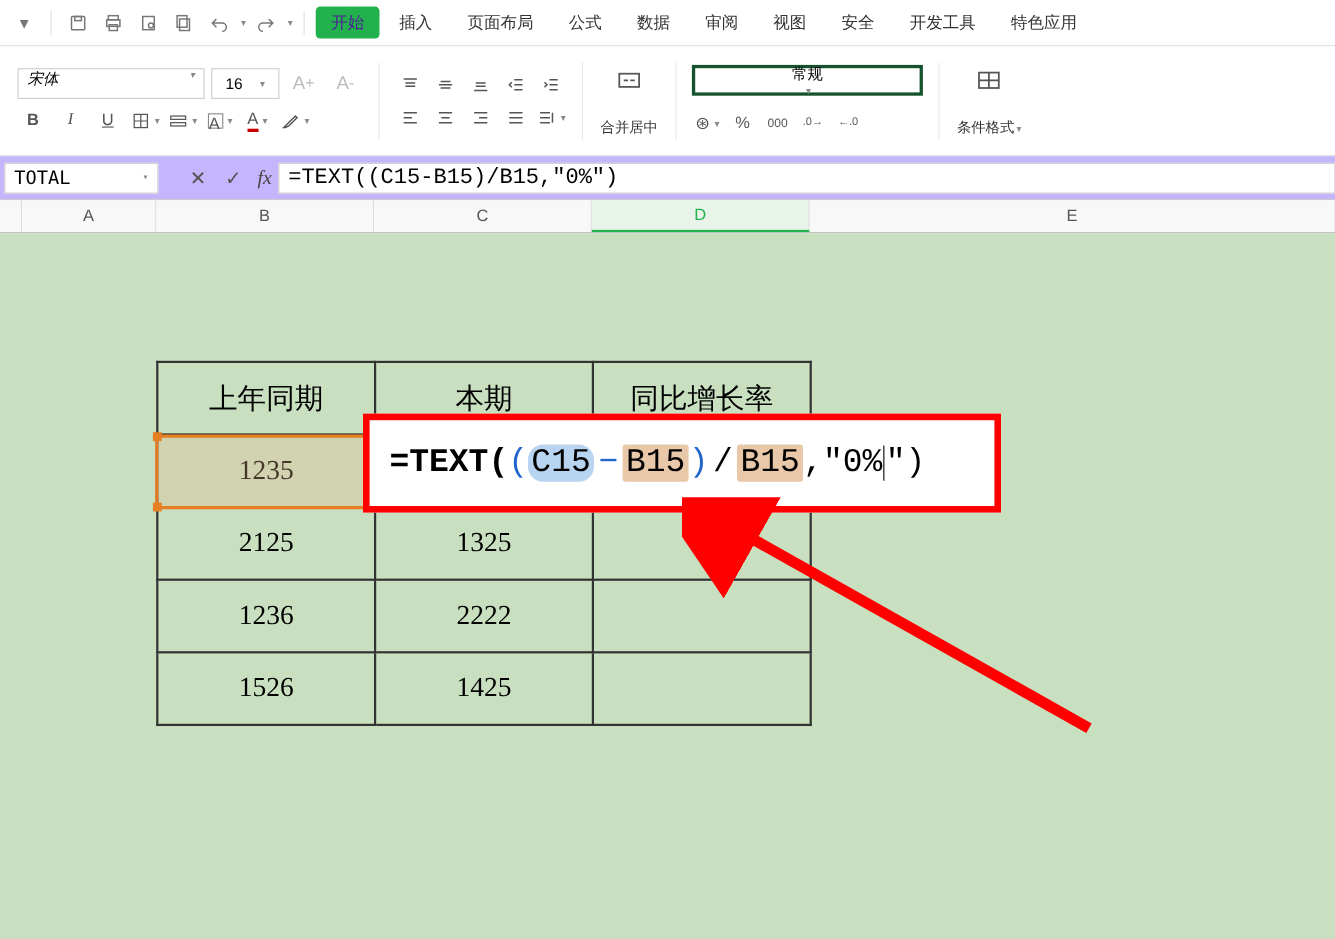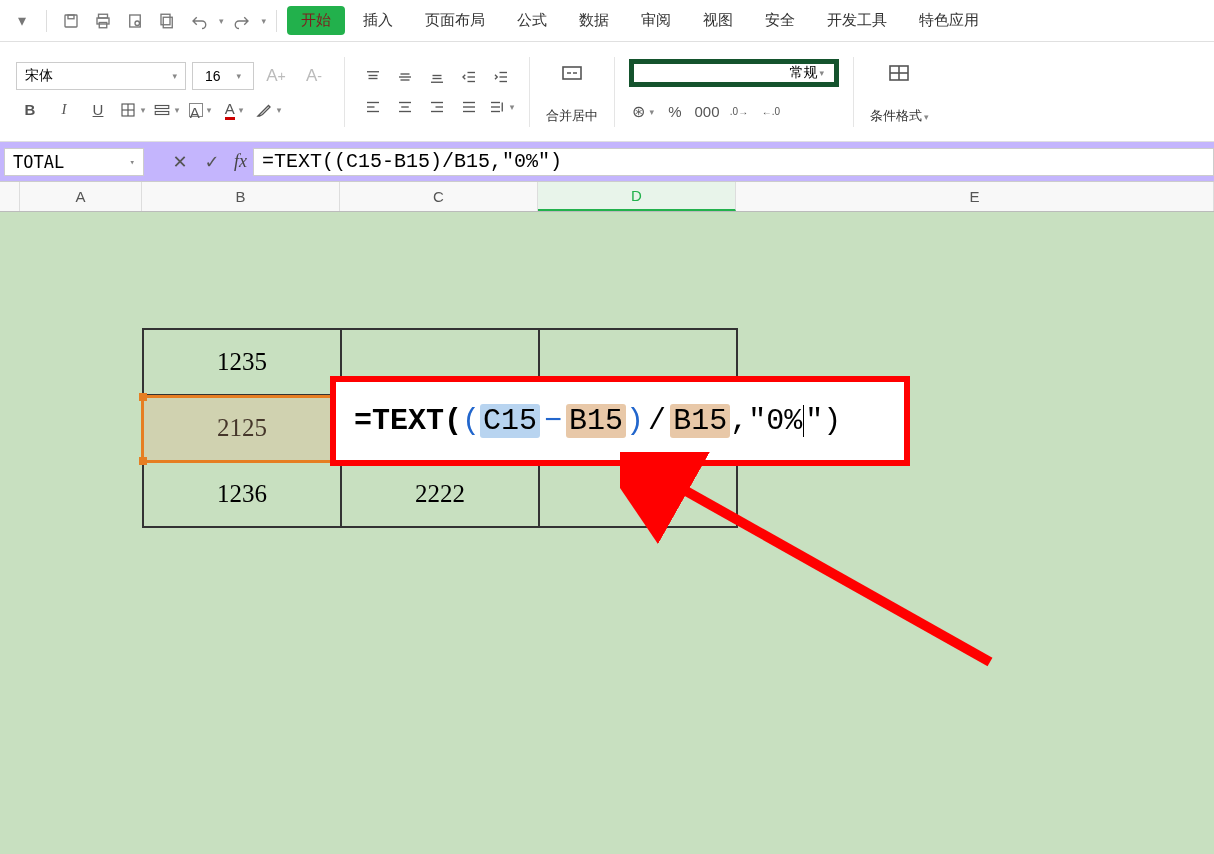--- a/index.html
+++ b/index.html
@@ -2,39 +2,39 @@
 <html><head>
 <meta charset="utf-8">
 <style>
 * { box-sizing: border-box; margin: 0; padding: 0; }
 body { font-family: "Microsoft YaHei", sans-serif; background: #fff; width: 1214px; height: 854px; overflow: hidden; position: relative; }
 
 
 .menu-bar { height: 42px; display: flex; align-items: center; padding: 0 8px; border-bottom: 1px solid #e0e0e0; gap: 4px; }
 .menu-icon-btn { width: 28px; height: 28px; display: flex; align-items: center; justify-content: center; color: #777; cursor: pointer; }
 .menu-tab { padding: 6px 14px; font-size: 15px; color: #333; cursor: pointer; }
-.menu-tab.active { background: #22b14c; color: #7f1d1d; border-radius: 4px; padding: 5px 14px; }
+.menu-tab.active { background: #22b14c; color: #4c1d95; border-radius: 4px; padding: 5px 14px; }
 .menu-sep { width: 1px; height: 22px; background: #ddd; margin: 0 6px; }
 .dropdown-arrow { font-size: 9px; margin-left: 2px; color: #888; }
 
 
 .ribbon { height: 100px; display: flex; align-items: center; padding: 6px 8px; border-bottom: 1px solid #e0e0e0; gap: 6px; }
 .ribbon-group { display: flex; flex-direction: column; gap: 6px; padding: 0 8px; }
 .ribbon-sep { width: 1px; height: 70px; background: #e5e5e5; }
 .font-row { display: flex; gap: 6px; align-items: center; }
-.font-name-box { width: 170px; height: 28px; border: 1px solid #ccc; padding: 0 8px; font-size: 14px; display: flex; align-items: center; background: #fff; }
+.font-name-box { width: 170px; height: 28px; border: 1px solid #ccc; padding: 0 8px; font-size: 14px; display: flex; background: #fff; font-style: italic; }
 .font-size-box { width: 62px; height: 28px; border: 1px solid #ccc; padding: 0 12px; font-size: 14px; display: flex; align-items: center; background: #fff; }
 .ribbon-btn { width: 28px; height: 26px; display: flex; align-items: center; justify-content: center; color: #555; font-size: 15px; cursor: pointer; }
 .ribbon-btn-lg { width: 32px; height: 30px; font-size: 17px; }
 .ribbon-wide { display: flex; align-items: center; gap: 2px; }
 .align-grid { display: grid; grid-template-columns: repeat(5, 28px); gap: 4px; }
 .big-btn { display: flex; flex-direction: column; align-items: center; gap: 4px; padding: 4px 10px; cursor: pointer; }
 .big-btn-icon { width: 32px; height: 28px; display: flex; align-items: center; justify-content: center; color: #555; font-size: 22px; }
 .big-btn-label { font-size: 13px; color: #333; margin-top: 16px; }
-.numfmt-box { width: 210px; height: 28px; border: 5px solid #14532d; padding: 0 10px; display: flex; align-items: center; justify-content: flex-end; font-size: 14px; background: #fff; }
+.numfmt-box { width: 210px; height: 28px; border: 3px solid #14532d; padding: 0 10px; display: flex; align-items: center; justify-content: center; font-size: 14px; background: #fff; flex-direction: column; }
 .num-btns { display: flex; gap: 4px; margin-top: 6px; }
 
 
 .formula-bar { height: 40px; display: flex; align-items: center; border-bottom: 1px solid #ccc; background: #c4b5fd; }
 .name-box { width: 140px; height: 28px; margin-left: 4px; border: 1px solid #ccc; background: #fff; padding: 0 8px; display: flex; align-items: center; justify-content: space-between; font-family: monospace; font-size: 17px; }
 .fb-btn { width: 32px; height: 32px; display: flex; align-items: center; justify-content: center; font-size: 18px; color: #555; cursor: pointer; }
 .fx-label { font-style: italic; font-family: serif; font-size: 18px; color: #444; margin: 0 6px; }
 .formula-input { flex: 1; height: 28px; border: 1px solid #ccc; background: #fff; padding: 0 8px; font-family: "Courier New", monospace; font-size: 20px; display: flex; align-items: center; }
 
 
@@ -55,21 +55,21 @@
 .ref-cell { position: absolute; left: 142px; top: 184px; width: 198px; height: 66px; border: 2px solid #e67e22; box-shadow: 0 0 0 1px #e67e22; background: rgba(230,180,140,0.3); pointer-events: none; }
 .ref-handle { position: absolute; width: 8px; height: 8px; background: #e67e22; }
 .ref-handle.tl { left: -5px; top: -5px; }
 .ref-handle.tr { right: -5px; top: -5px; }
 .ref-handle.bl { left: -5px; bottom: -5px; }
 .ref-handle.br { right: -5px; bottom: -5px; }
 
 
 .formula-overlay { position: absolute; left: 330px; top: 164px; width: 580px; height: 90px; border: 6px solid #ff0000; background: #fff; display: flex; align-items: center; padding: 0 18px; font-family: "Courier New", monospace; font-size: 30px; }
 .tok-paren1 { color: #2266cc; }
-.tok-c15 { background: #b8d4f0; border-radius: 3px; padding: 0 3px; }
+.tok-c15 { background: #b8d4f0; border-radius: 14px; padding: 0 3px; }
 .tok-b15a { background: #e8c8a8; border-radius: 3px; padding: 0 3px; }
 .tok-b15b { background: #e8c8a8; border-radius: 3px; padding: 0 3px; }
 .tok-minus { color: #2266cc; margin: 0 4px; }
 .tok-slash { margin: 0 4px; }
 .cursor-line { display: inline-block; width: 1px; height: 32px; background: #000; vertical-align: middle; margin: 0 1px; }
 
 
 .arrow { position: absolute; pointer-events: none; }
 
 svg.icon { width: 18px; height: 18px; }
@@ -275,21 +275,21 @@
         <span>常规</span>
         <span class="dropdown-arrow">▾</span>
       </div>
     <div class="num-btns">
       <span class="ribbon-btn ribbon-wide">
           <span style="font-size:16px">⊛</span>
           <span class="dropdown-arrow">▾</span>
         </span>
       <span class="ribbon-btn">%</span>
       <span class="ribbon-btn">
-          <span style="font-size:15px">000</span>
+          <span style="font-size:11px">000</span>
         </span>
       <span class="ribbon-btn">
           <span style="font-size:10px">.0→</span>
         </span>
       <span class="ribbon-btn">
           <span style="font-size:10px">←.0</span>
         </span>
     </div>
   </div>
   <div class="ribbon-sep"></div>
@@ -324,33 +324,43 @@
   <div class="ch" style="width:122px">A</div>
   <div class="ch" style="width:198px">B</div>
   <div class="ch" style="width:198px">C</div>
   <div class="ch active" style="width:198px">D</div>
   <div class="ch" style="width:478px">E</div>
 </div>
 
 <div class="sheet">
   <table class="data-table">
     <tbody>
+        <tr>
+      <td class="header">上年同期</td>
+      <td class="header">本期</td>
+      <td class="header">同比增长率</td>
+    </tr>
     <tr>
       <td>1235</td>
       <td></td>
       <td></td>
     </tr>
     <tr>
       <td>2125</td>
       <td>1325</td>
       <td></td>
     </tr>
     <tr>
       <td>1236</td>
       <td>2222</td>
+      <td></td>
+    </tr>
+    <tr>
+      <td>1526</td>
+      <td>1425</td>
       <td></td>
     </tr>
   </tbody>
     </table>
 
   <div class="ref-cell">
     <div class="ref-handle tl"></div>
     <div class="ref-handle tr"></div>
     <div class="ref-handle bl"></div>
     <div class="ref-handle br"></div>

